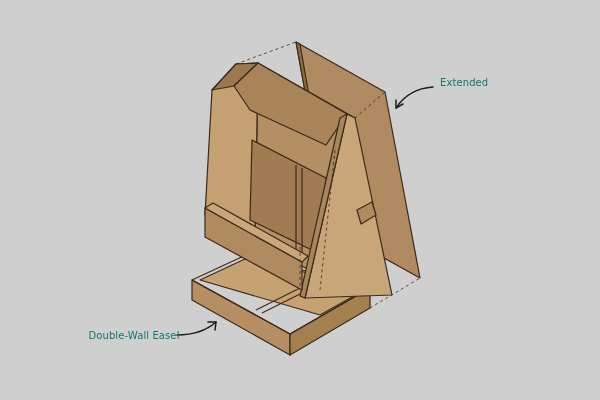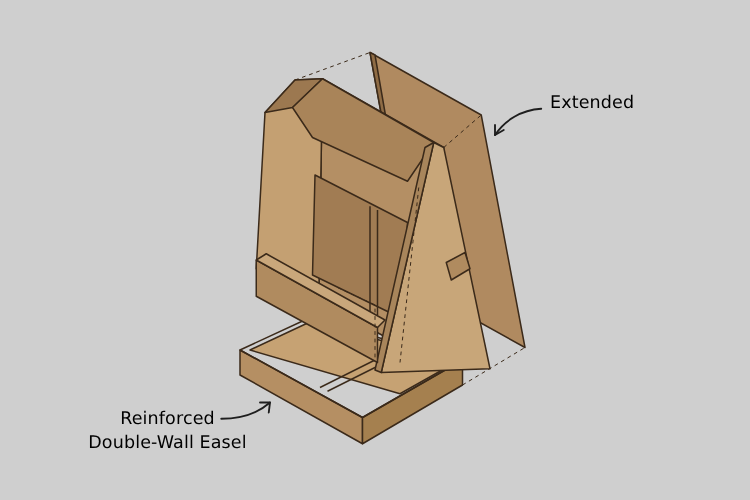--- a/index.html
+++ b/index.html
@@ -5,22 +5,22 @@
     html, body { margin: 0; padding: 0; }
     body {
       width: 600px; height: 400px; overflow: hidden;
       background: #cfcfcf;
       font-family: "DejaVu Sans", sans-serif;
       position: relative;
     }
     .stage { position: absolute; left: 0; top: 0; width: 600px; height: 400px; }
     .label {
       position: absolute;
-      color: #000000;
-      font-size: 14px;
+      color: #0f766e;
+      font-size: 10px;
       line-height: 19px;
       letter-spacing: 0.1px;
     }
     .label-easel { left: 440px; top: 73px; text-align: left; }
     .label-base { left: 66px; top: 326px; text-align: center; width: 136px; }
     svg { position: absolute; left: 0; top: 0; }
   </style>
 </head>
 <body>
 
@@ -72,16 +72,15 @@
       <path d="M177,335 C195,335 207,330 216,322"></path>
       <path d="M216,322 L208,322 M216,322 L215,330"></path>
     </g>
   </svg>
 
   <div class="label label-easel">
     <div>Extended</div>
   </div>
 
   <div class="label label-base">
-    <div>Reinforced</div>
     <div>Double-Wall Easel</div>
   </div>
 </div>
 
 </body></html>

